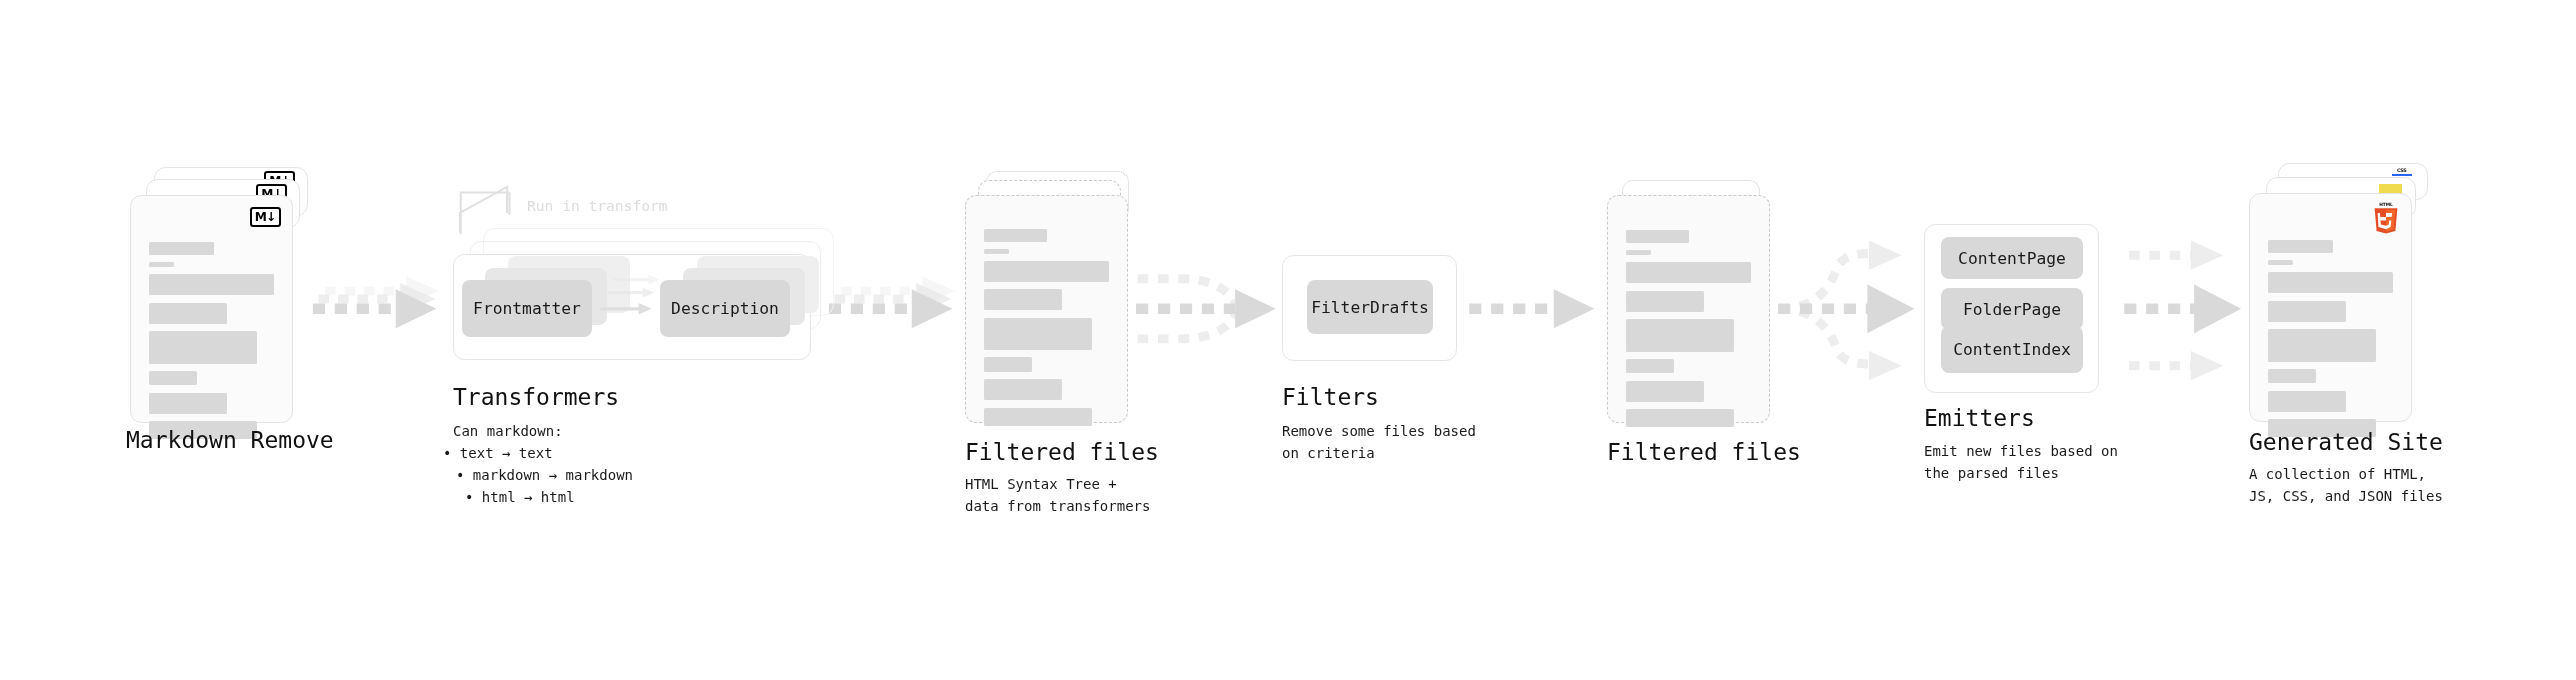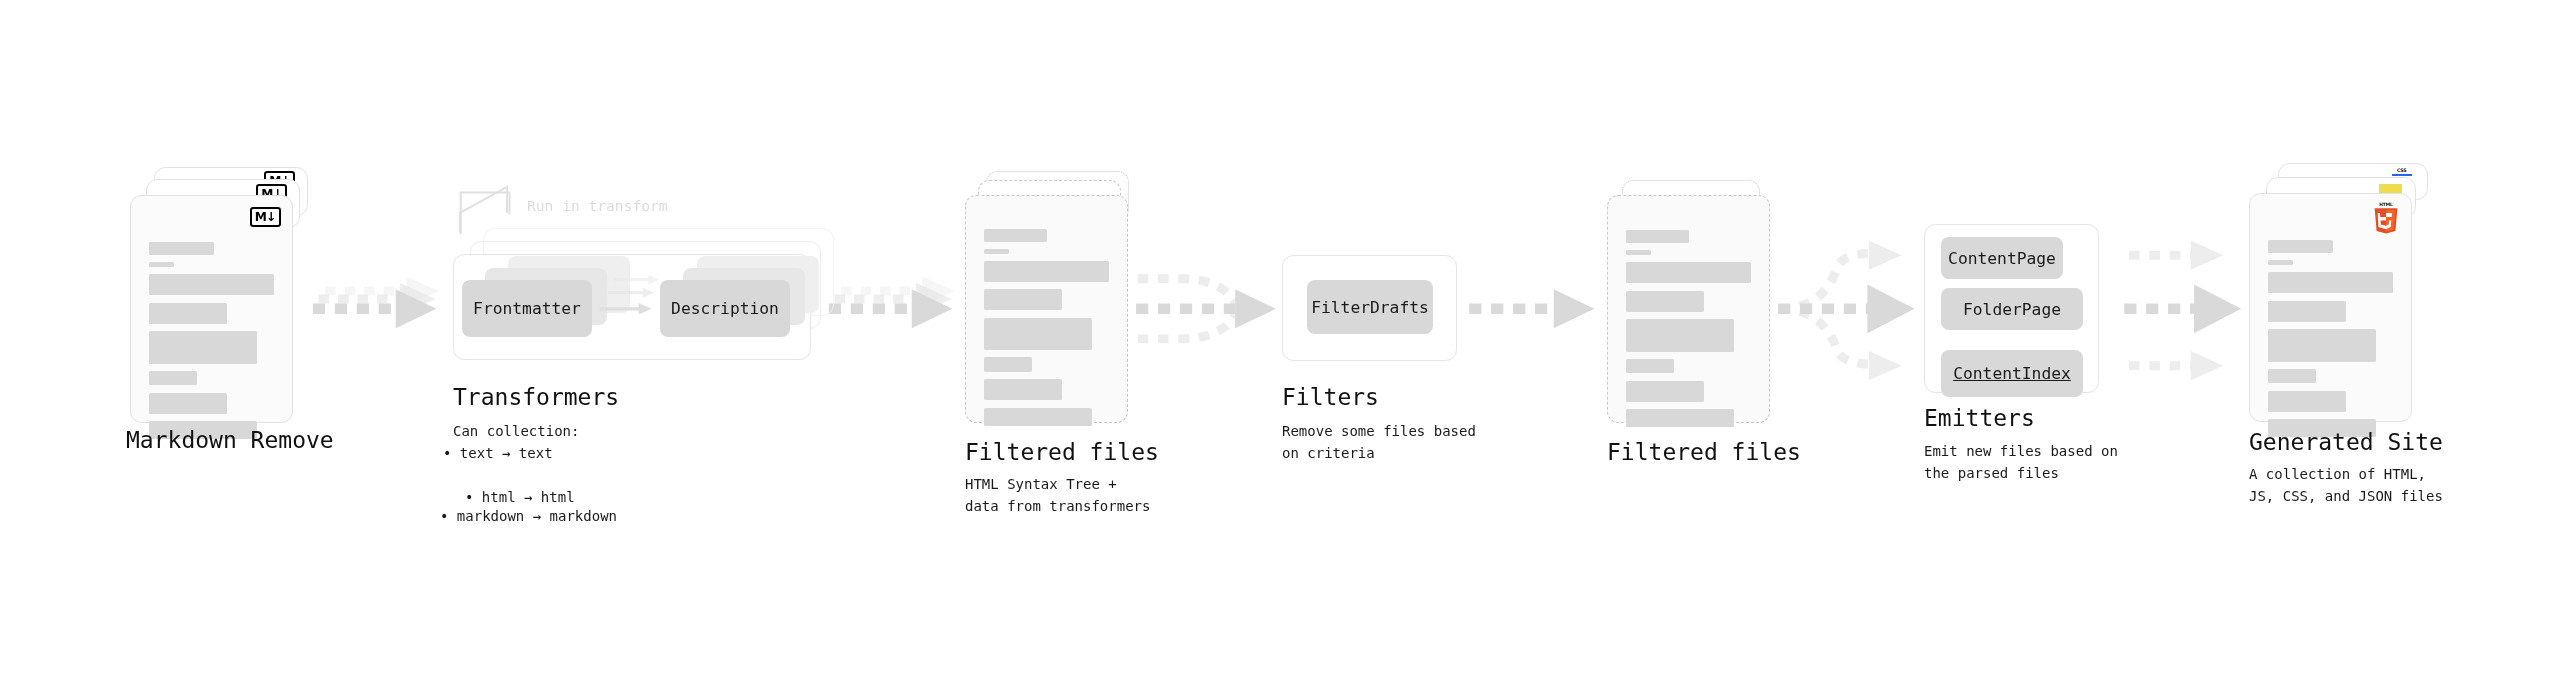--- a/index.html
+++ b/index.html
@@ -240,23 +240,23 @@
       <line x1="748" y1="360" x2="793" y2="360" stroke="#e4e4e4" stroke-width="4"></line>
       <polygon points="791,354 805,360 791,366" fill="#e4e4e4"></polygon>
     </g>
     <g>
       <line x1="738" y1="380" x2="788" y2="380" stroke="#dedede" stroke-width="4"></line>
       <polygon points="786,373 802,380 786,387" fill="#dedede"></polygon>
     </g>
   </svg>
 
   <div class="title" style="left:453px; top:384px;">Transformers</div>
-  <div class="sub" style="left:453px; top:421px;">Can collection:</div>
+  <div class="sub" style="left:453px; top:421px;">Can markdown:</div>
   <div class="bullets" style="left:443px; top:443px;">• text → text</div>
-  <div class="bullets" style="left:440px; top:465px;margin-top:41px;">• markdown → markdown</div>
+  <div class="bullets" style="left:456px; top:465px;">• markdown → markdown</div>
   <div class="bullets" style="left:465px; top:487px;">• html → html</div>
 
   <div class="stack">
     <div class="doc dotted" style="left:986px; top:171px; width:143px; height:49px; background:#ffffff;"></div>
     <div class="doc dashed" style="left:978px; top:180px; width:143px; height:49px; background:#ffffff;"></div>
     <div class="doc dashed" style="left:965px; top:195px; width:163px; height:228px;">
       <div class="bars" style="top:32.5px;">
         <div class="bar" style="width:50%; height:13px;"></div>
         <div class="bar" style="width:20%; height:4.9px;"></div>
         <div class="bar" style="width:100%; height:21px;"></div>
@@ -289,23 +289,23 @@
         <div class="bar" style="width:86%; height:32.5px;"></div>
         <div class="bar" style="width:38%; height:14.6px;"></div>
         <div class="bar" style="width:62%; height:21px;"></div>
         <div class="bar" style="width:86%; height:18px;"></div>
       </div>
     </div>
   </div>
   <div class="title" style="left:1607px; top:439px;">Filtered files</div>
 
   <div class="gbox" style="left:1924px; top:224px; width:175px; height:169px;"></div>
-  <div class="chip" style="left:1941px; top:237px; width:122px; height:42px;">ContentPage</div>
+  <div class="chip" style="left:1941px; top:237px; width:142px; height:42px;">ContentPage</div>
   <div class="chip" style="left:1941px; top:288px; width:142px; height:42px;">FolderPage</div>
-  <div class="chip" style="left:1941px; top:350px; width:142px; height:47px;text-decoration:underline;">ContentIndex</div>
+  <div class="chip" style="left:1941px; top:326px; width:142px; height:47px;">ContentIndex</div>
   <div class="title" style="left:1924px; top:405px;">Emitters</div>
   <div class="sub" style="left:1924px; top:441px;">Emit new files based on
 the parsed files</div>
 
   <div class="stack">
     <div class="doc plain-top" style="left:2278px; top:163px; width:150px; height:37px;"></div>
     <div class="badge-css" style="left:2392px; top:167px;">
       <div class="csstxt">CSS</div>
       <div class="cssbar"></div>
     </div>

